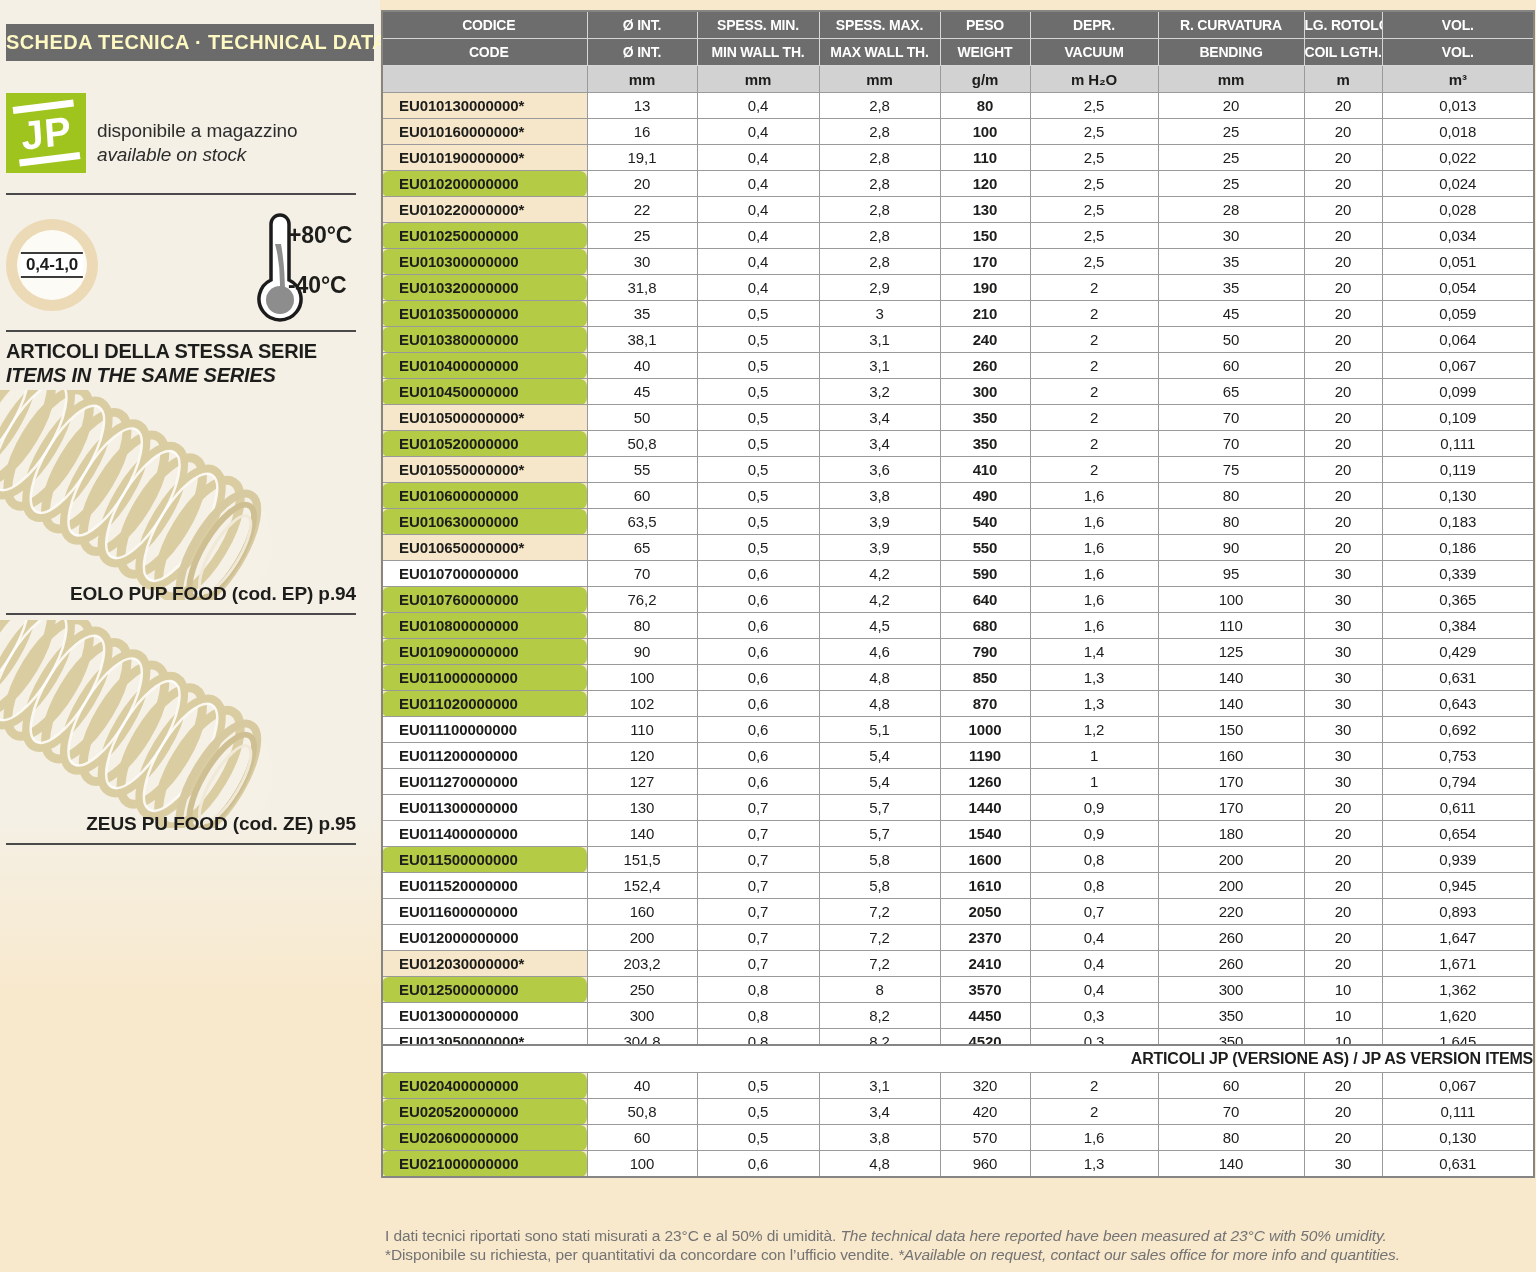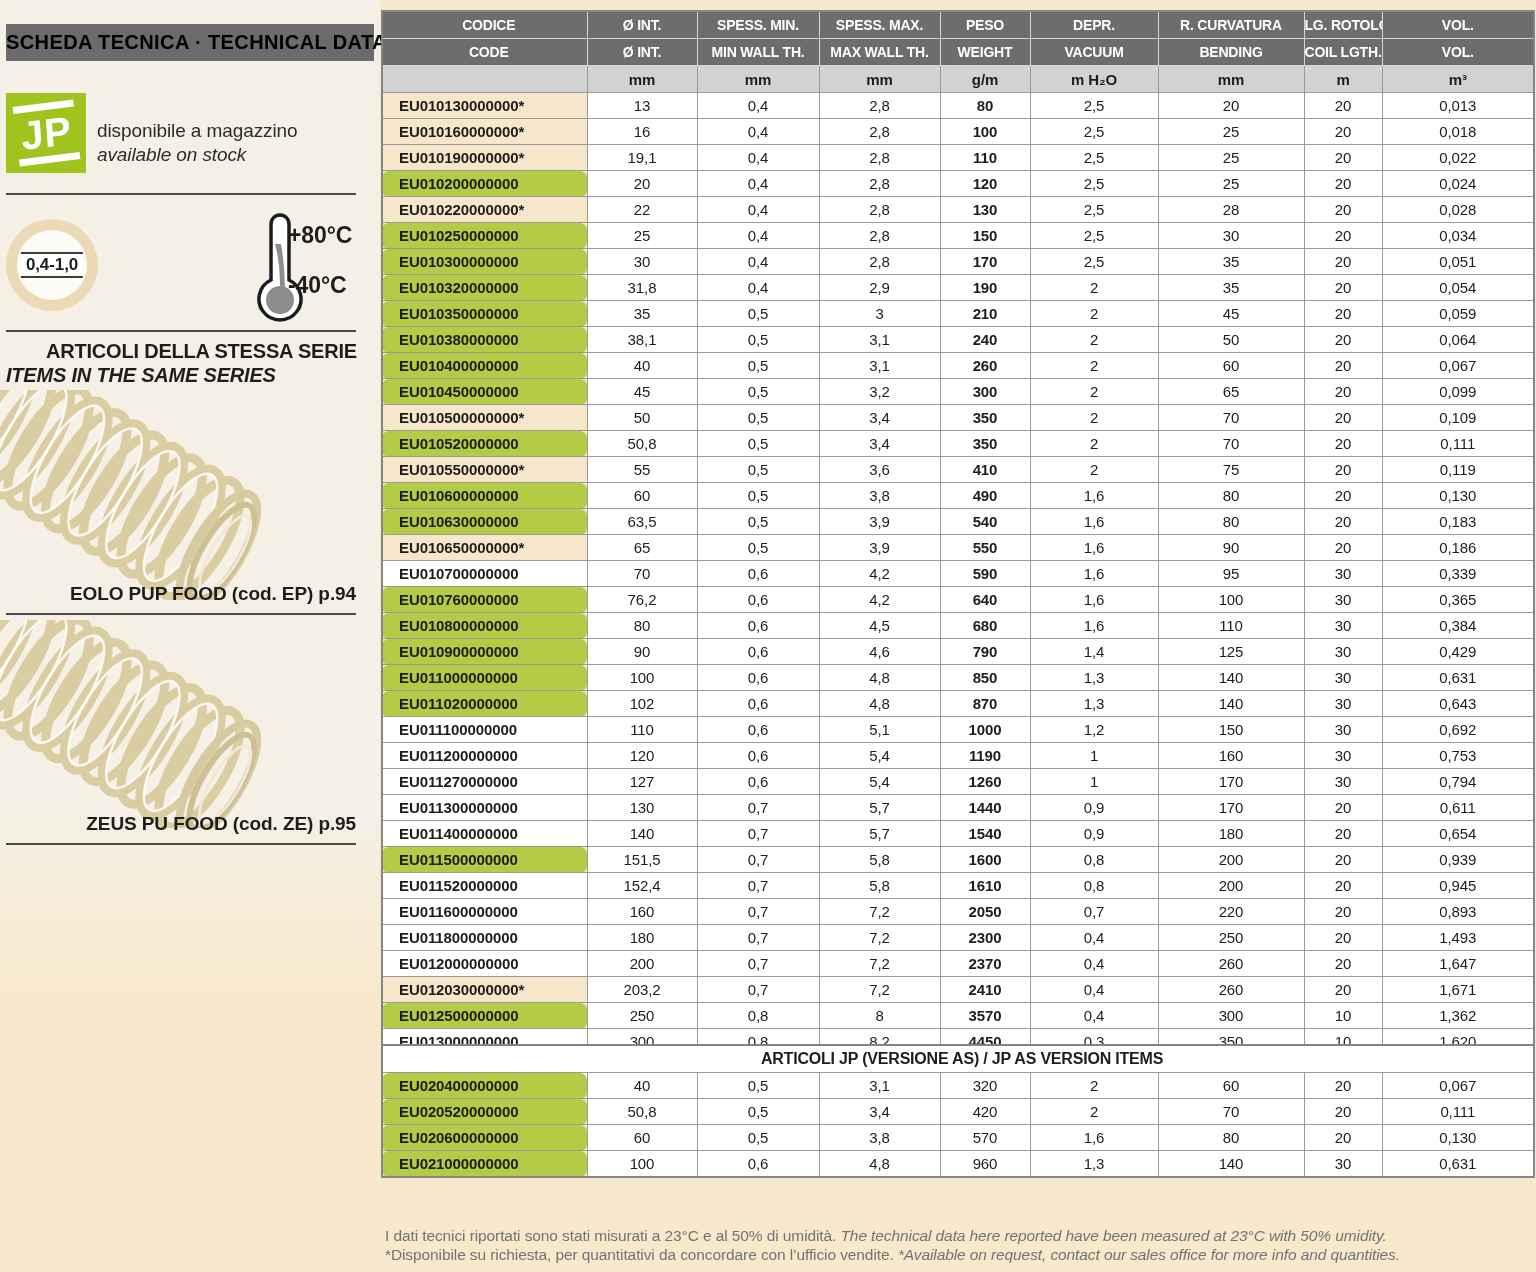--- a/index.html
+++ b/index.html
@@ -9,21 +9,21 @@
     font-family:"Liberation Sans","DejaVu Sans",sans-serif;
     color:#1d1d1b;letter-spacing:-0.1px;
   }
   
   #sidebar{
     position:absolute;left:0;top:0;width:380px;height:1272px;
     background:linear-gradient(180deg,#f4f0e5 0%,#f4f0e5 64%,#f8e9cd 78%,#f8e9cd 100%);
   }
   .banner{
     position:absolute;left:6px;top:24px;width:368px;height:37px;
-    background:#6b6b6b;color:#000000;font-weight:bold;font-size:20px;
+    background:#6b6b6b;color:#fef9c3;font-weight:bold;font-size:20px;
     line-height:37px;text-align:center;letter-spacing:.4px;white-space:nowrap;
   }
   .jp-logo{
     position:absolute;left:6px;top:93px;width:80px;height:80px;background:#a0c41e;
     display:flex;align-items:center;justify-content:center;overflow:hidden;
   }
   .jp-inner{transform:rotate(-7deg);}
   .jp-bar{height:7px;background:#fff;margin:2px -5px;}
   .jp-text{font-weight:900;font-size:40px;line-height:42px;color:#fff;text-align:center;letter-spacing:1px;transform:skewX(-3deg);}
   .stock-note{position:absolute;left:97px;top:119px;font-size:19px;line-height:24px;color:#2c2c2c;}
@@ -35,21 +35,21 @@
   .gauge-mid{position:absolute;left:11px;top:11px;width:70px;height:70px;border-radius:50%;background:#fdfbf5;}
   .gauge-label{
     position:absolute;left:50%;top:50%;transform:translate(-50%,-50%);
     background:#fff;border-top:2px solid #3c3c3c;border-bottom:2px solid #3c3c3c;
     font-weight:bold;font-size:17px;padding:1px 5px;white-space:nowrap;
   }
   
   .thermo{position:absolute;left:248px;top:212px;}
   .temp-max{position:absolute;left:288px;top:222px;font-weight:bold;font-size:23px;}
   .temp-min{position:absolute;left:288px;top:272px;font-weight:bold;font-size:23px;}
-  .series-h1{position:absolute;left:6px;top:340px;font-weight:bold;font-size:20px;letter-spacing:-.2px;margin-left:40px;}
+  .series-h1{position:absolute;left:6px;top:340px;font-weight:bold;font-size:20px;letter-spacing:-.2px;}
   .series-h2{position:absolute;left:6px;top:364px;font-weight:bold;font-style:italic;font-size:20px;letter-spacing:-.2px;}
   .hose{position:absolute;left:0;}
   #hose1{top:390px;} #hose2{top:620px;}
   .caption{position:absolute;right:24px;font-weight:bold;font-size:19px;white-space:nowrap;}
   #cap1{top:583px;} #cap2{top:813px;}
   
   table{border-collapse:collapse;table-layout:fixed;position:absolute;left:381px;width:1152px;background:transparent;}
   #t1{top:10px;} #t2{top:1044px;}
   table{border:2px solid #858585;}
   th,td{padding:0;font-size:15px;white-space:nowrap;overflow:hidden;}
@@ -65,21 +65,21 @@
   td.code{
     font-weight:bold;font-size:15px;height:25px;text-align:left;padding-left:16px;
     border:1px solid #9a9a9a;
   }
   td.num{background:#fff;text-align:center;height:25px;border:1px solid #9a9a9a;}
   td.peso{font-weight:bold;}
   .green{background:#b3cb45;border-radius:7px;}
   .beige{background:#f6e7ca;}
   .white{background:#ffffff;margin-left:8px;}
   td.t2-title{
-    background:#fff;font-weight:bold;font-size:16px;height:26px;text-align:center;
+    background:#fff;font-weight:bold;font-size:16px;height:26px;text-align:right;
     padding-left:8px;border:1px solid #9a9a9a;letter-spacing:-.2px;
   }
   
   #footer{position:absolute;left:385px;top:1226px;width:1150px;font-size:15.5px;line-height:19px;color:#737373;}
   #footer .en{font-style:italic;}
 </style>
 </head>
 <body>
 
 <svg width="0" height="0" style="position:absolute">
@@ -563,31 +563,20 @@
           <td class="num">160</td>
           <td class="num">0,7</td>
           <td class="num">7,2</td>
           <td class="num peso">2050</td>
           <td class="num">0,7</td>
           <td class="num">220</td>
           <td class="num">20</td>
           <td class="num">0,893</td>
         </tr>
         <tr>
-          <td class="code white">EU011800000000</td>
-          <td class="num">180</td>
-          <td class="num">0,7</td>
-          <td class="num">7,2</td>
-          <td class="num peso">2300</td>
-          <td class="num">0,4</td>
-          <td class="num">250</td>
-          <td class="num">20</td>
-          <td class="num">1,493</td>
-        </tr>
-        <tr>
           <td class="code white">EU012000000000</td>
           <td class="num">200</td>
           <td class="num">0,7</td>
           <td class="num">7,2</td>
           <td class="num peso">2370</td>
           <td class="num">0,4</td>
           <td class="num">260</td>
           <td class="num">20</td>
           <td class="num">1,647</td>
         </tr>

